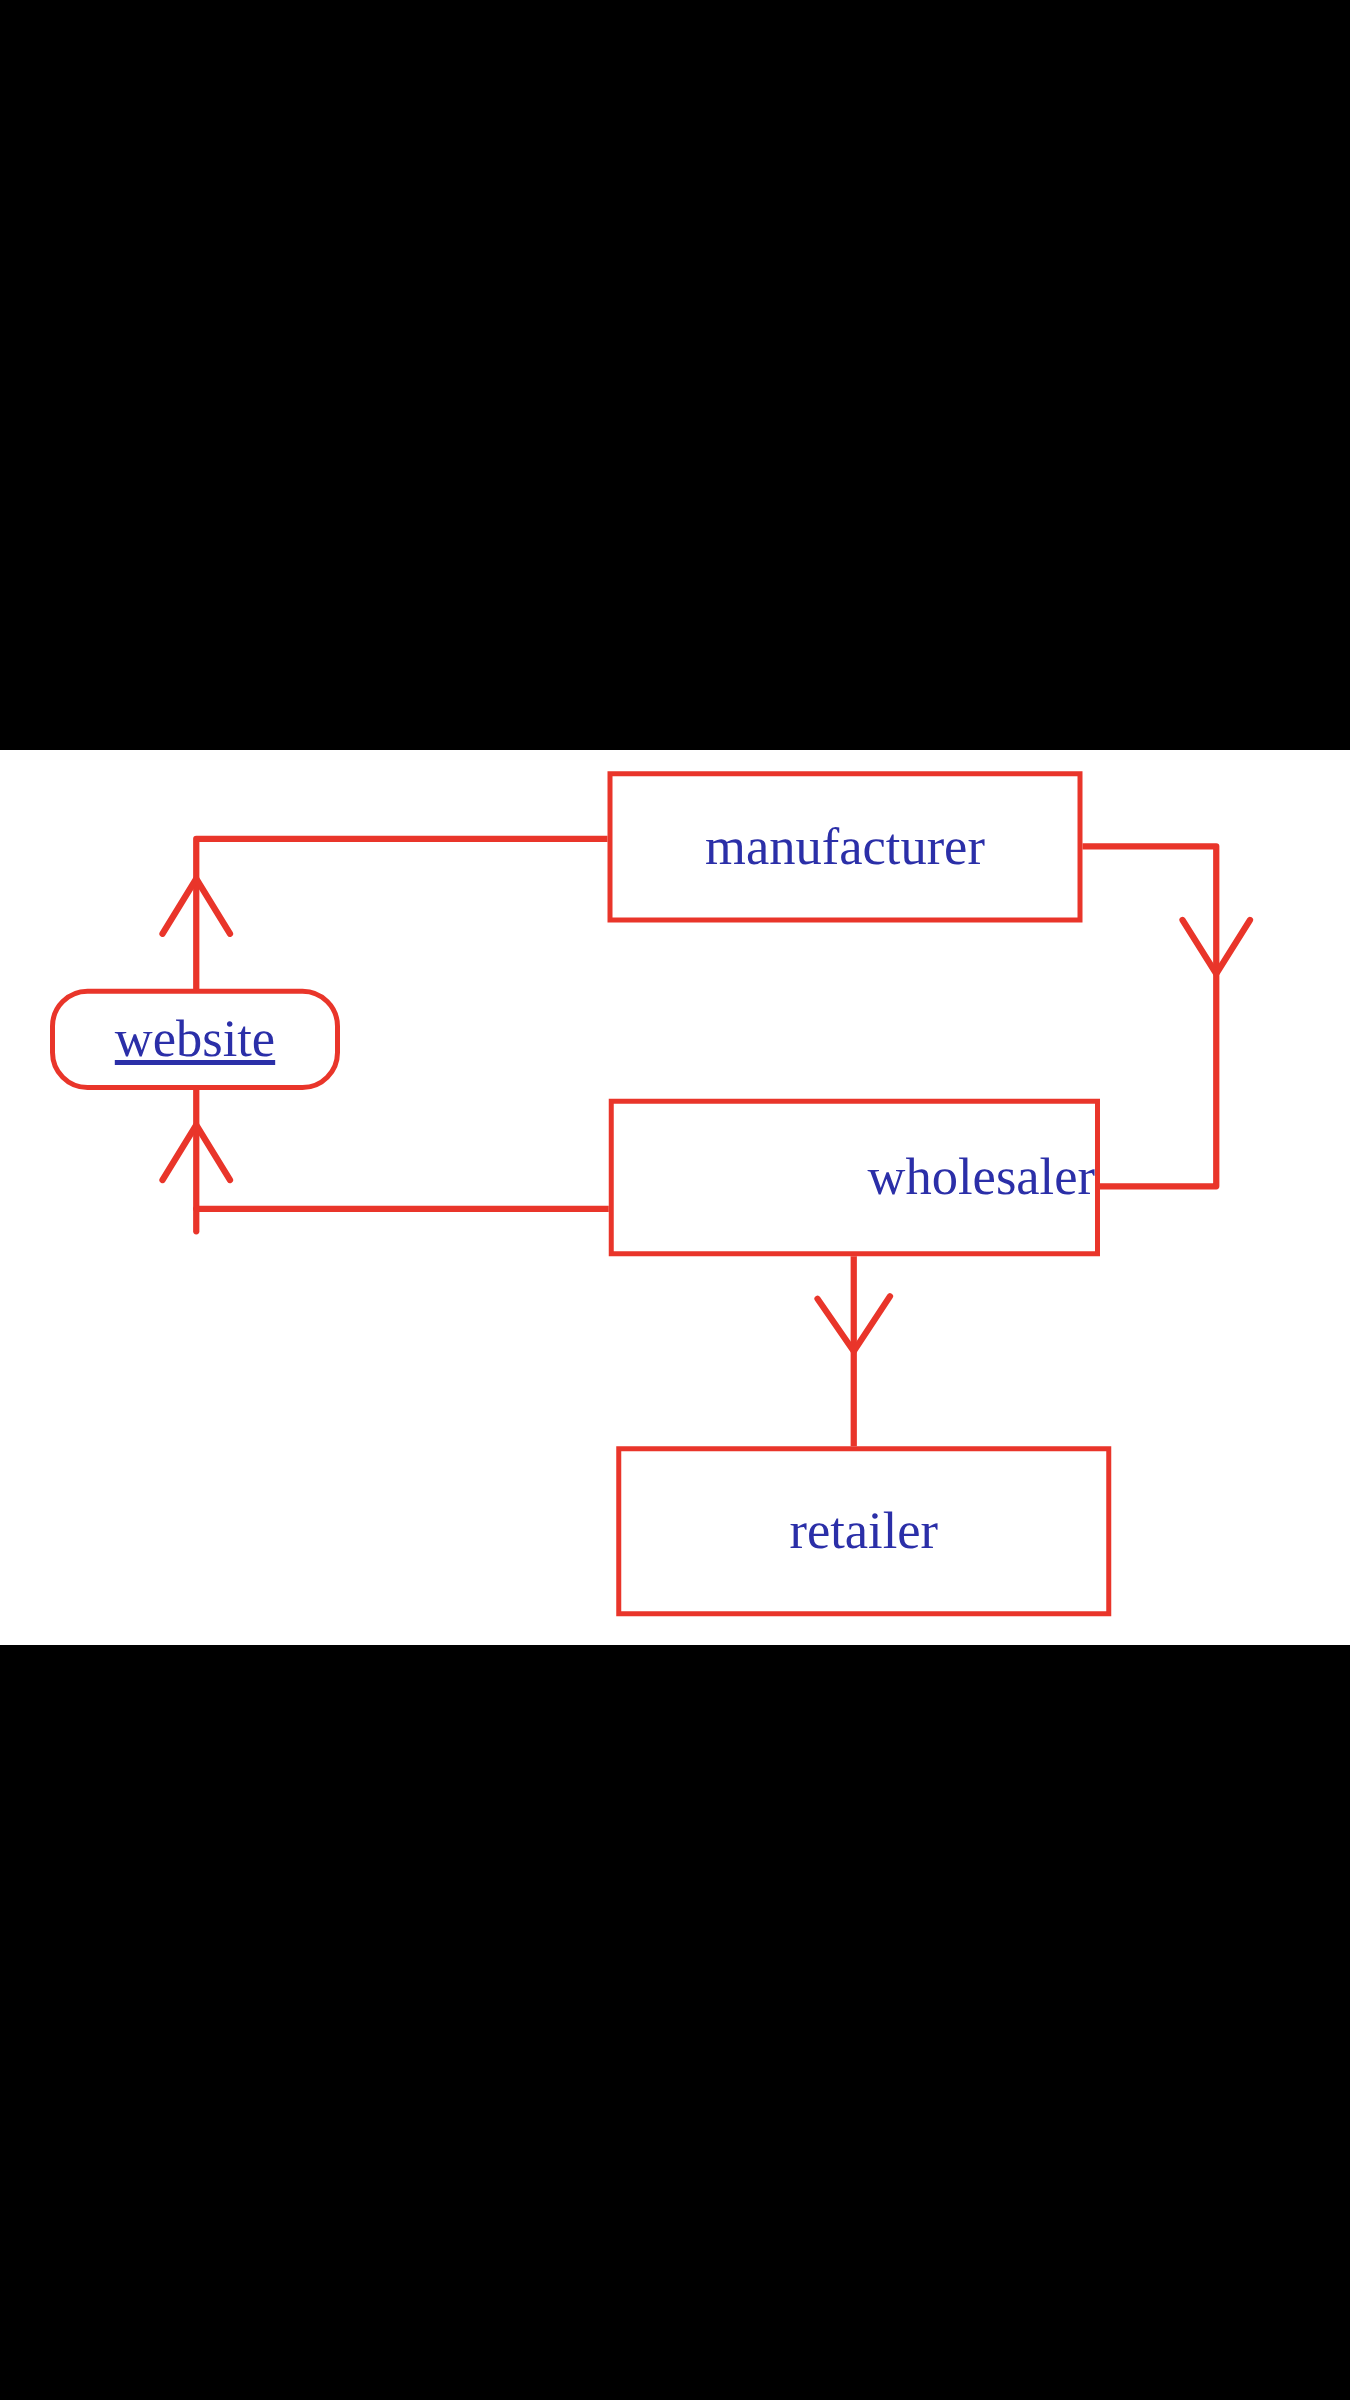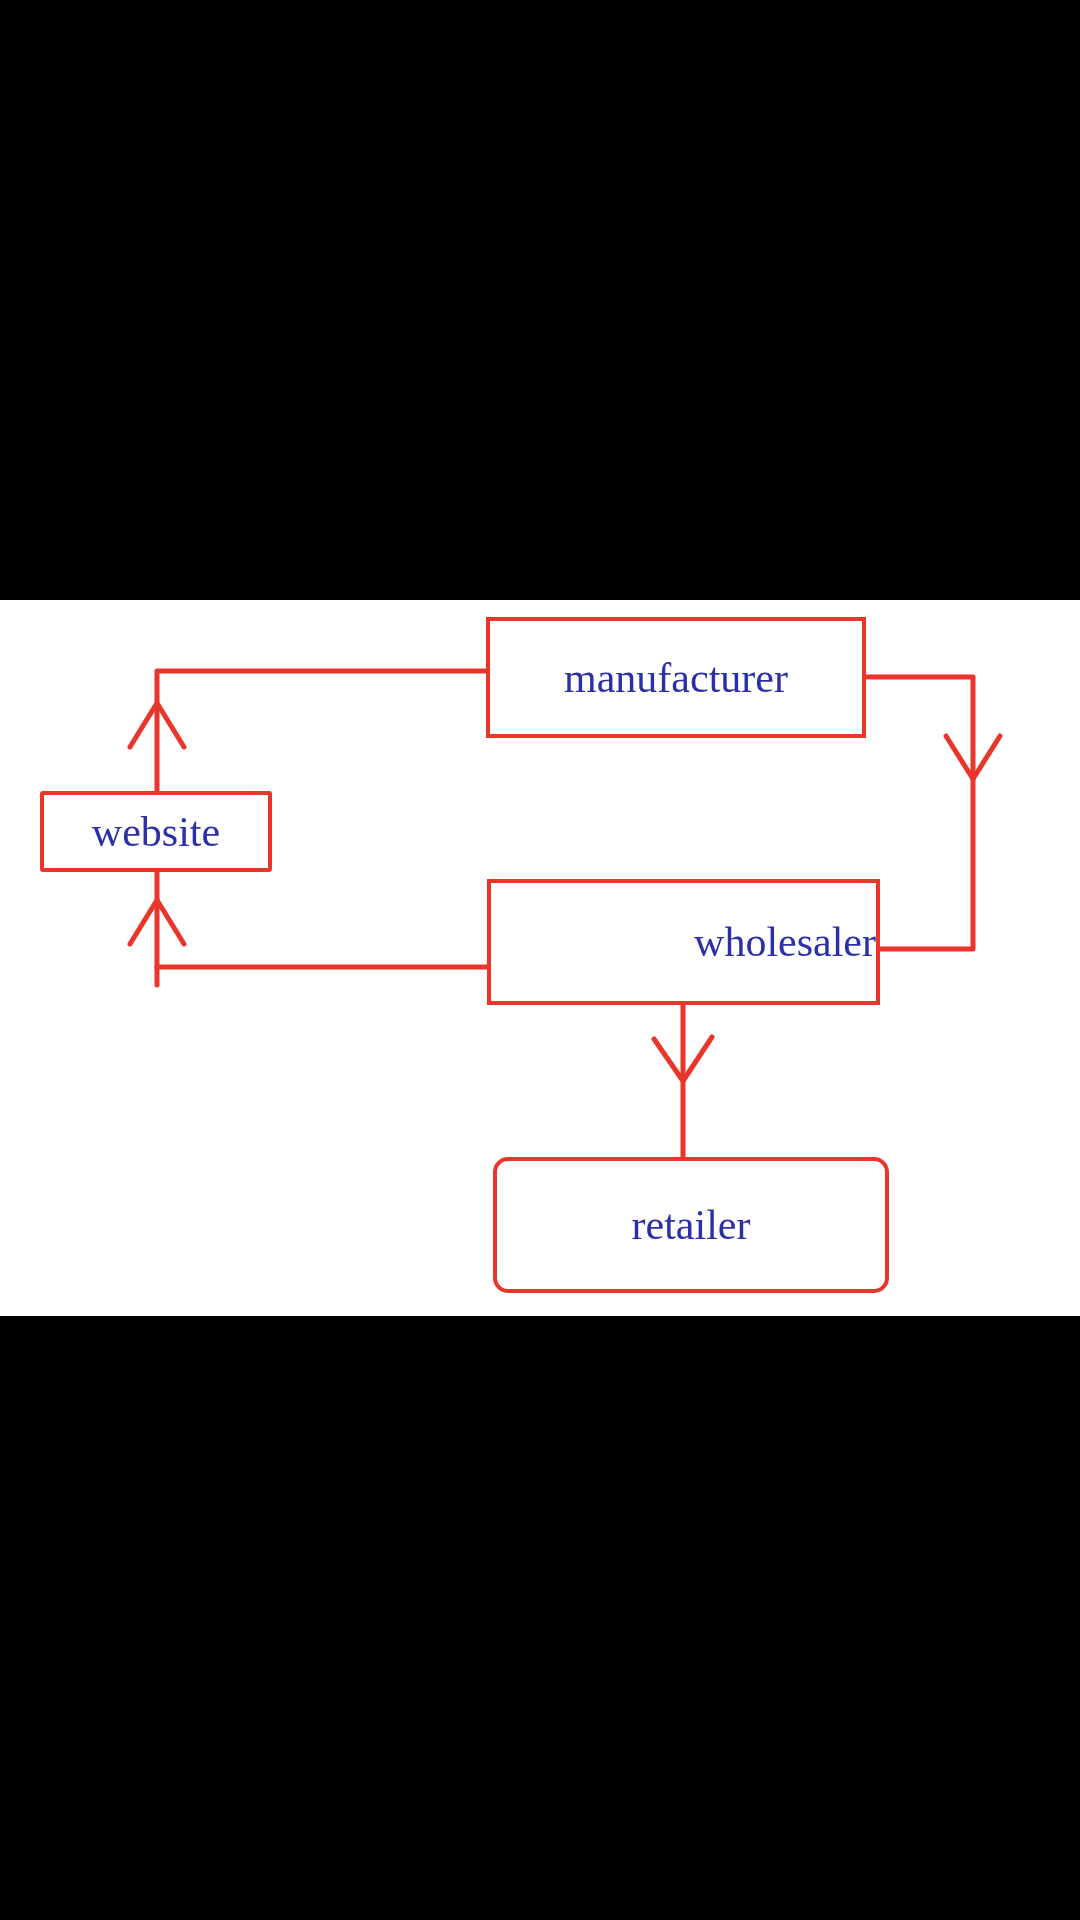--- a/index.html
+++ b/index.html
@@ -21,25 +21,25 @@
   .node{
     position:absolute;
     border:4px solid var(--red);
     background:#fff;
     display:flex;align-items:center;justify-content:center;
     font-family:"Liberation Serif","DejaVu Serif",serif;
     font-size:42px;
     color:var(--blue);
     line-height:1;
   }
-  .node.rounded{border-radius:3px;}
+  .node.rounded{border-radius:30px;text-decoration:underline;}
   #node-manufacturer{left:486px;top:17px;width:380px;height:121px;}
   #node-website{left:40px;top:191px;width:232px;height:81px;}
   #node-wholesaler{left:487px;top:279px;width:393px;height:126px;justify-content:flex-end;}
-  #node-retailer{left:493px;top:557px;width:396px;height:136px;border-radius:15px;}
+  #node-retailer{left:493px;top:557px;width:396px;height:136px;}
 </style>
 </head>
 <body>
 
 <div class="frame">
 
   <div class="letterbox top"></div>
 
   <div class="canvas">
 

